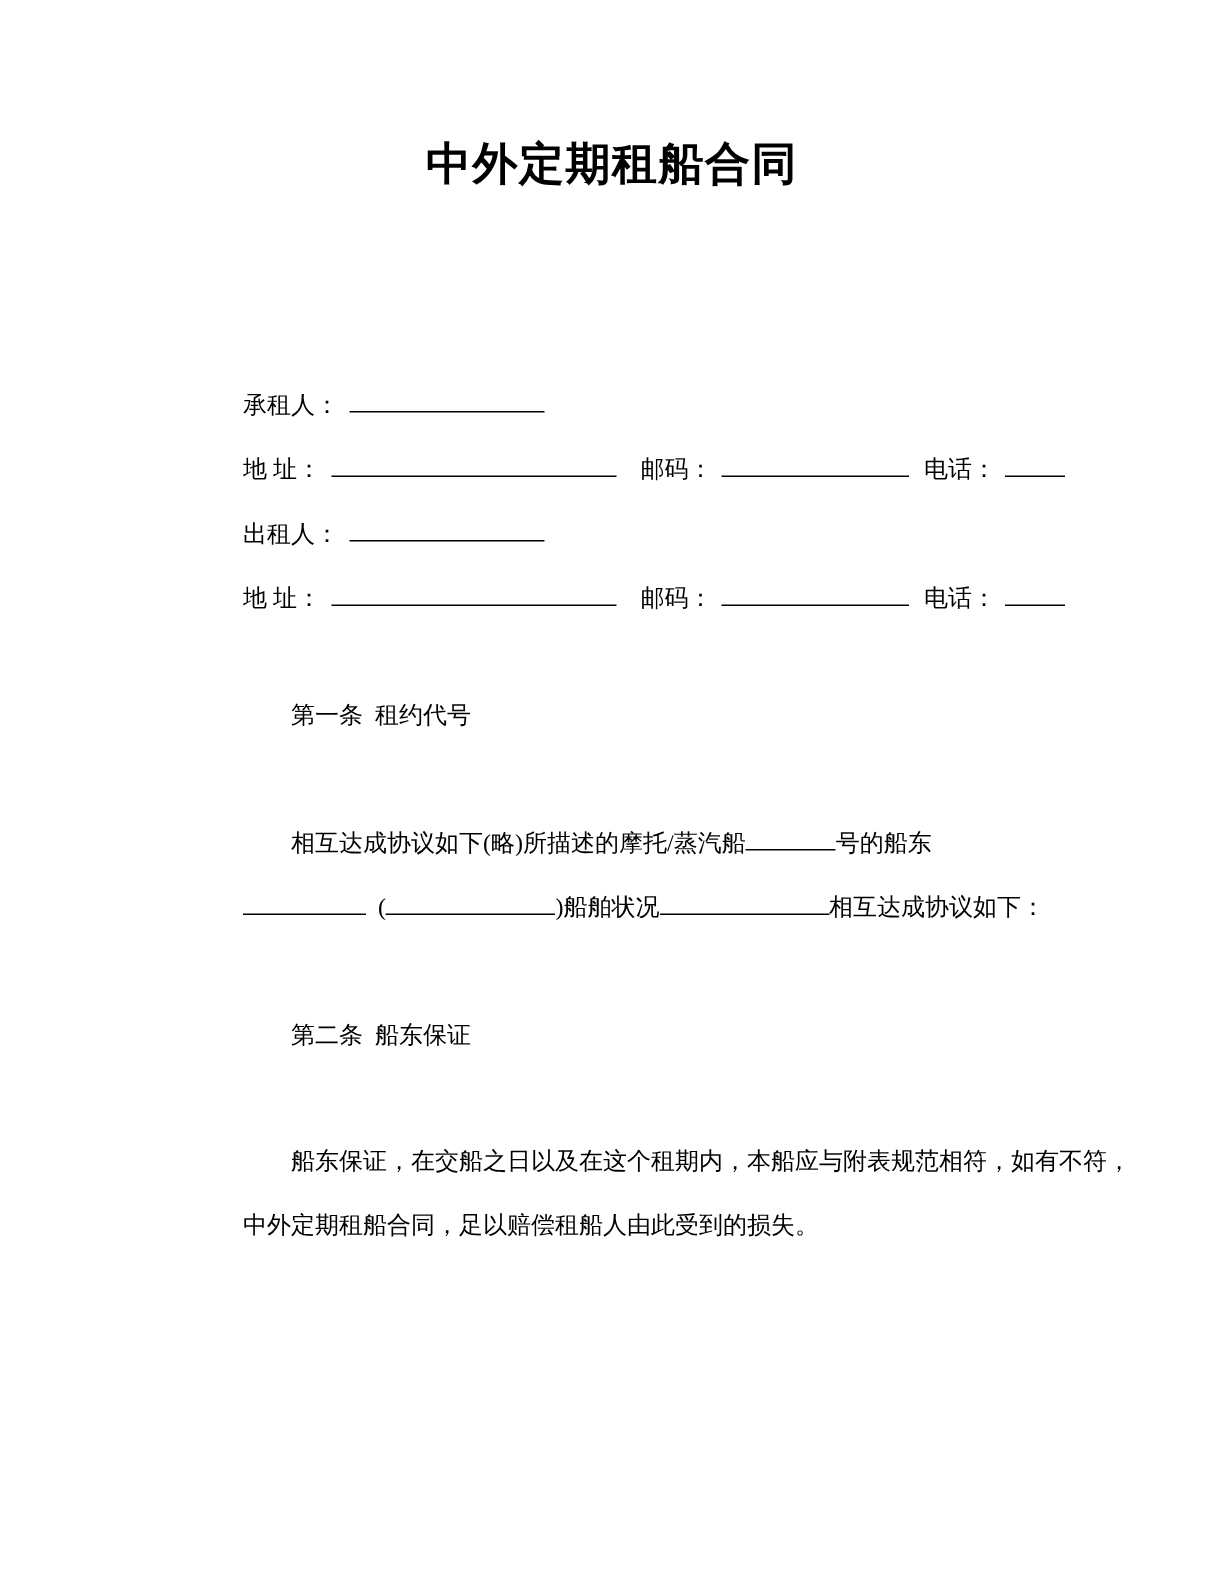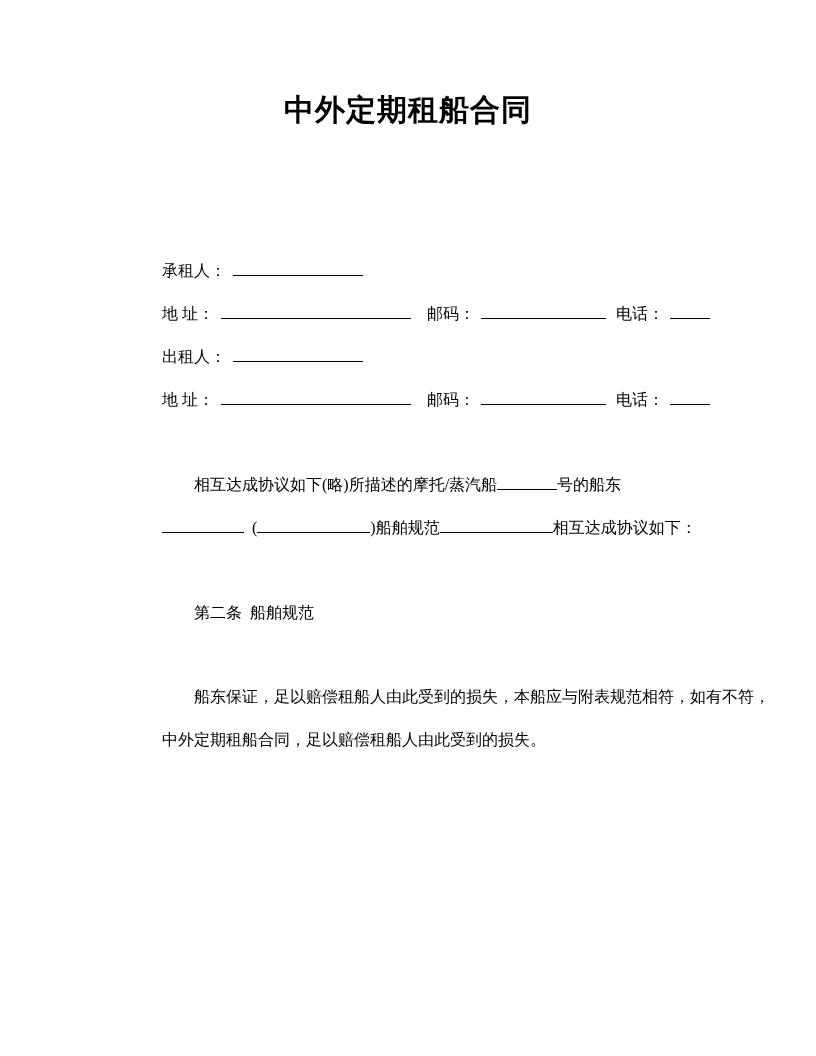--- a/index.html
+++ b/index.html
@@ -72,27 +72,28 @@
     <div class="form-row"><span>承租人：</span><span class="bl bl-130"></span></div>
 
     <div class="form-row"><span>地 址：</span><span class="bl bl-190"></span><span class="ml-16">邮码：</span><span class="bl bl-125"></span><span class="ml-10">电话：</span><span class="bl bl-40"></span></div>
 
     <div class="form-row"><span>出租人：</span><span class="bl bl-130"></span></div>
 
     <div class="form-row"><span>地 址：</span><span class="bl bl-190"></span><span class="ml-16">邮码：</span><span class="bl bl-125"></span><span class="ml-10">电话：</span><span class="bl bl-40"></span></div>
 
   </div>
 
+  <div class="line indent heading-first">第一条  租约代号</div>
 
   <div class="para">
     <div class="line indent"><span>相互达成协议如下(略)所描述的摩托/蒸汽船</span><span class="bl bl-60"></span><span>号的船东</span></div>
-    <div class="line"><span class="bl bl-82"></span><span class="ml-8">(</span><span class="bl bl-113"></span><span>)</span><span>船舶规范</span><span class="bl bl-113"></span><span>相互达成协议如下：</span></div>
+    <div class="line"><span class="bl bl-82"></span><span class="ml-8">(</span><span class="bl bl-113"></span><span>)</span><span>船舶状况</span><span class="bl bl-113"></span><span>相互达成协议如下：</span></div>
   </div>
 
-  <div class="line indent heading">第二条  船舶规范</div>
+  <div class="line indent heading">第二条  船东保证</div>
 
   <div class="para-tight">
-    <div class="line indent">船东保证，足以赔偿租船人由此受到的损失，本船应与附表规范相符，如有不符，</div>
+    <div class="line indent">船东保证，在交船之日以及在这个租期内，本船应与附表规范相符，如有不符，</div>
     <div class="line">中外定期租船合同，足以赔偿租船人由此受到的损失。</div>
   </div>
 
 
 </div>
 
 </body></html>

